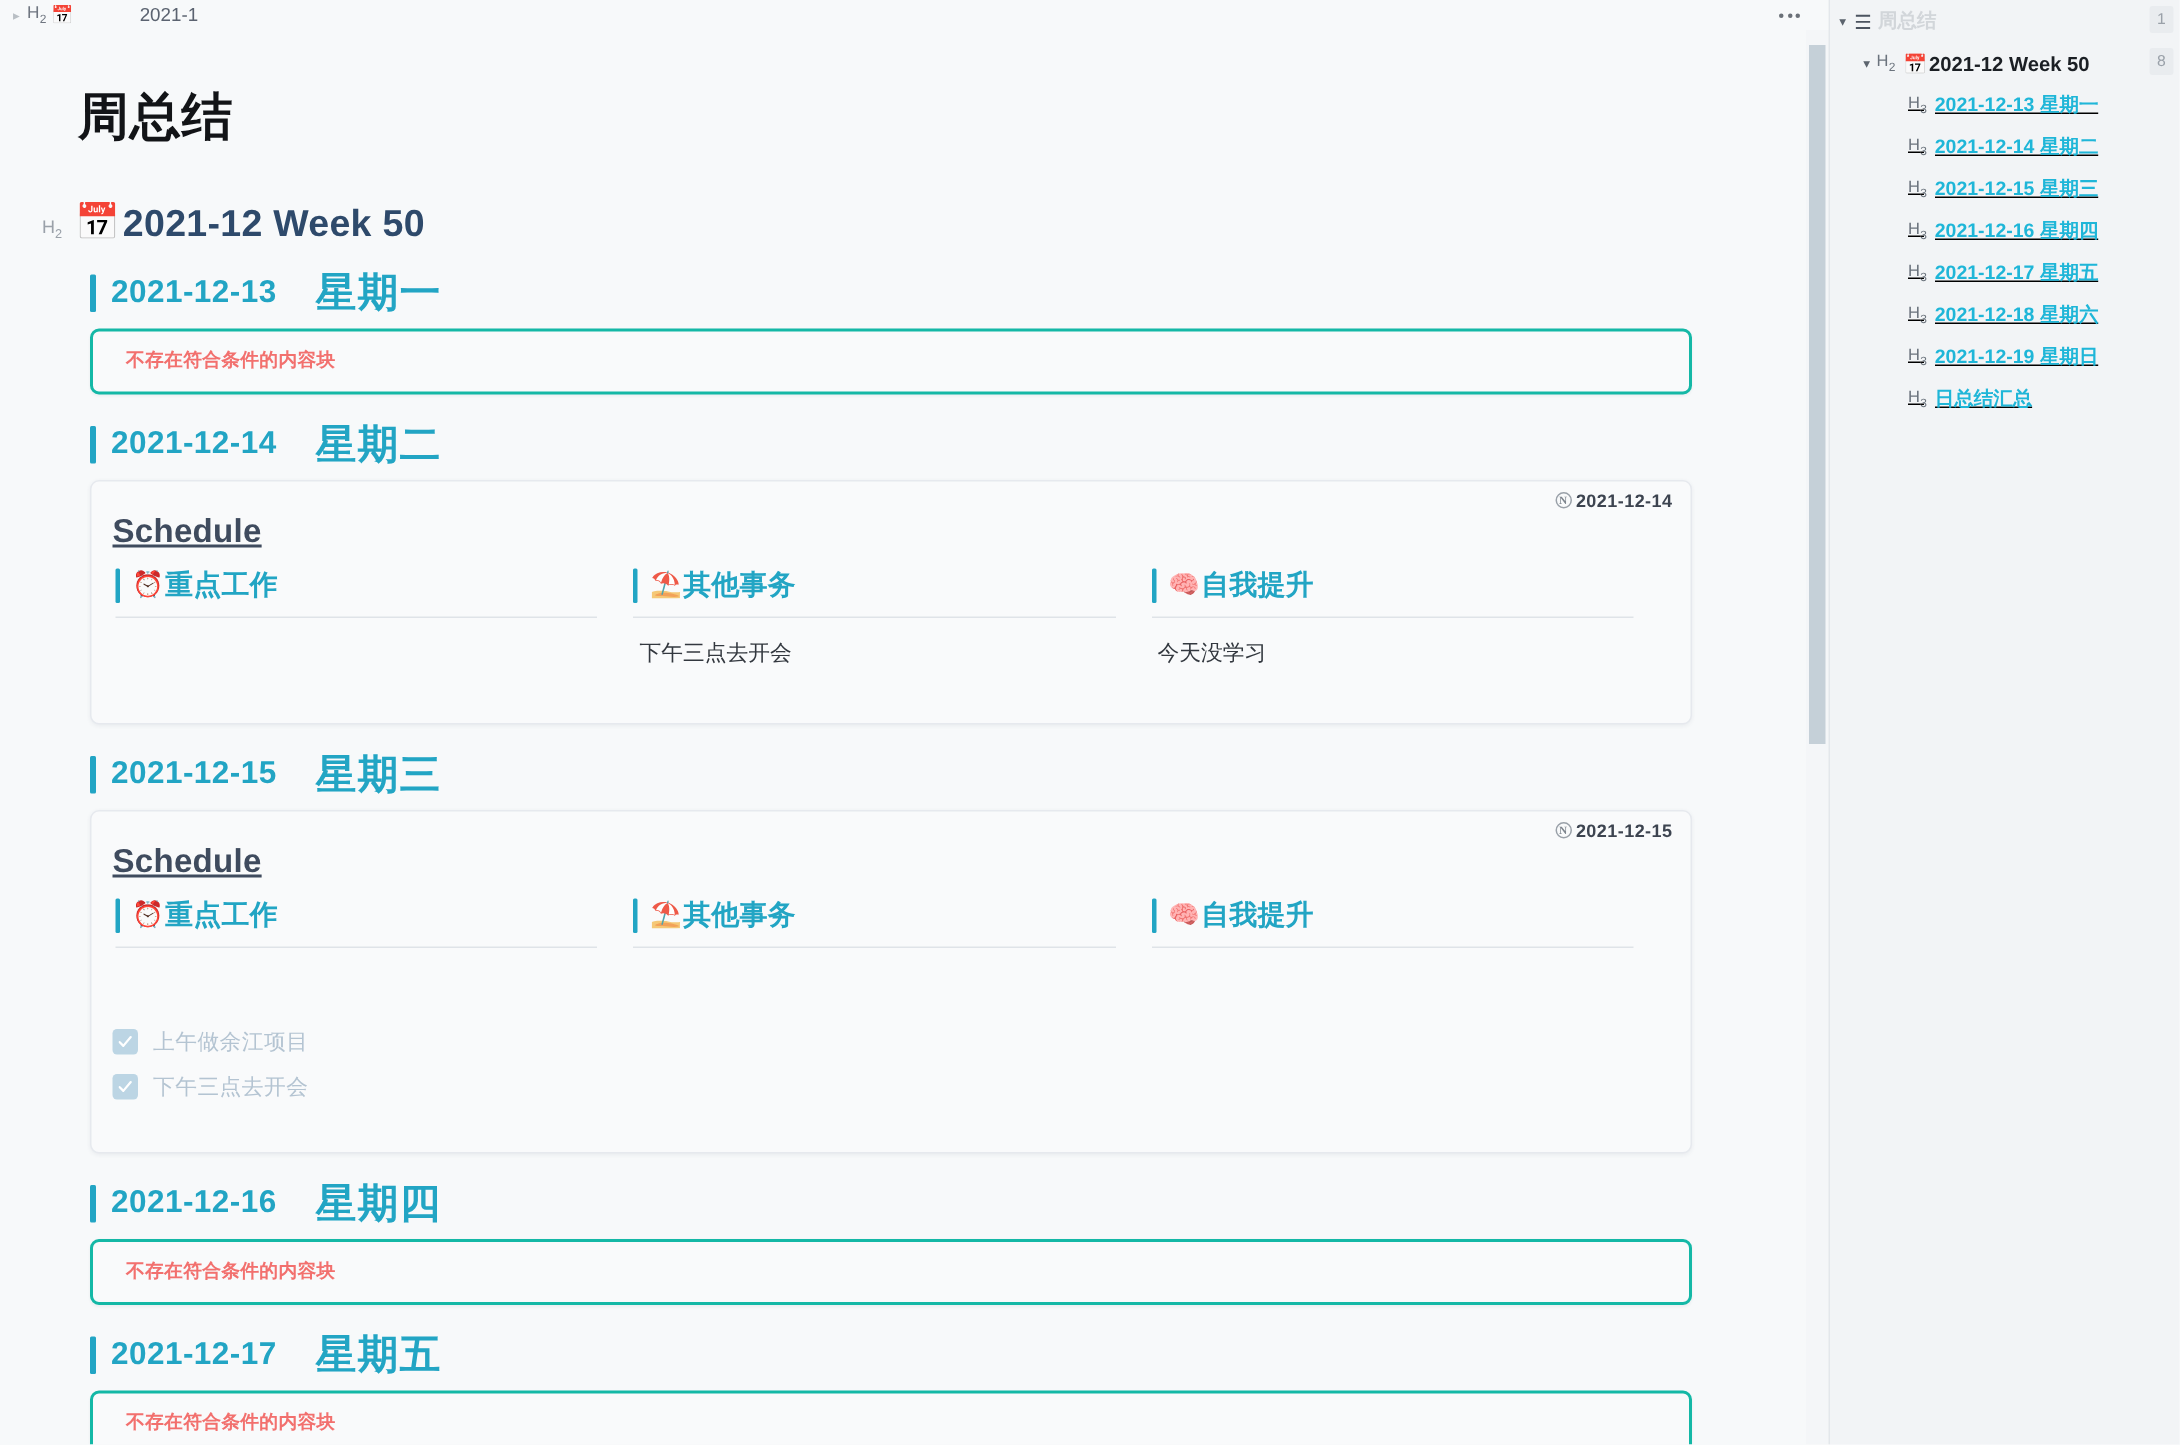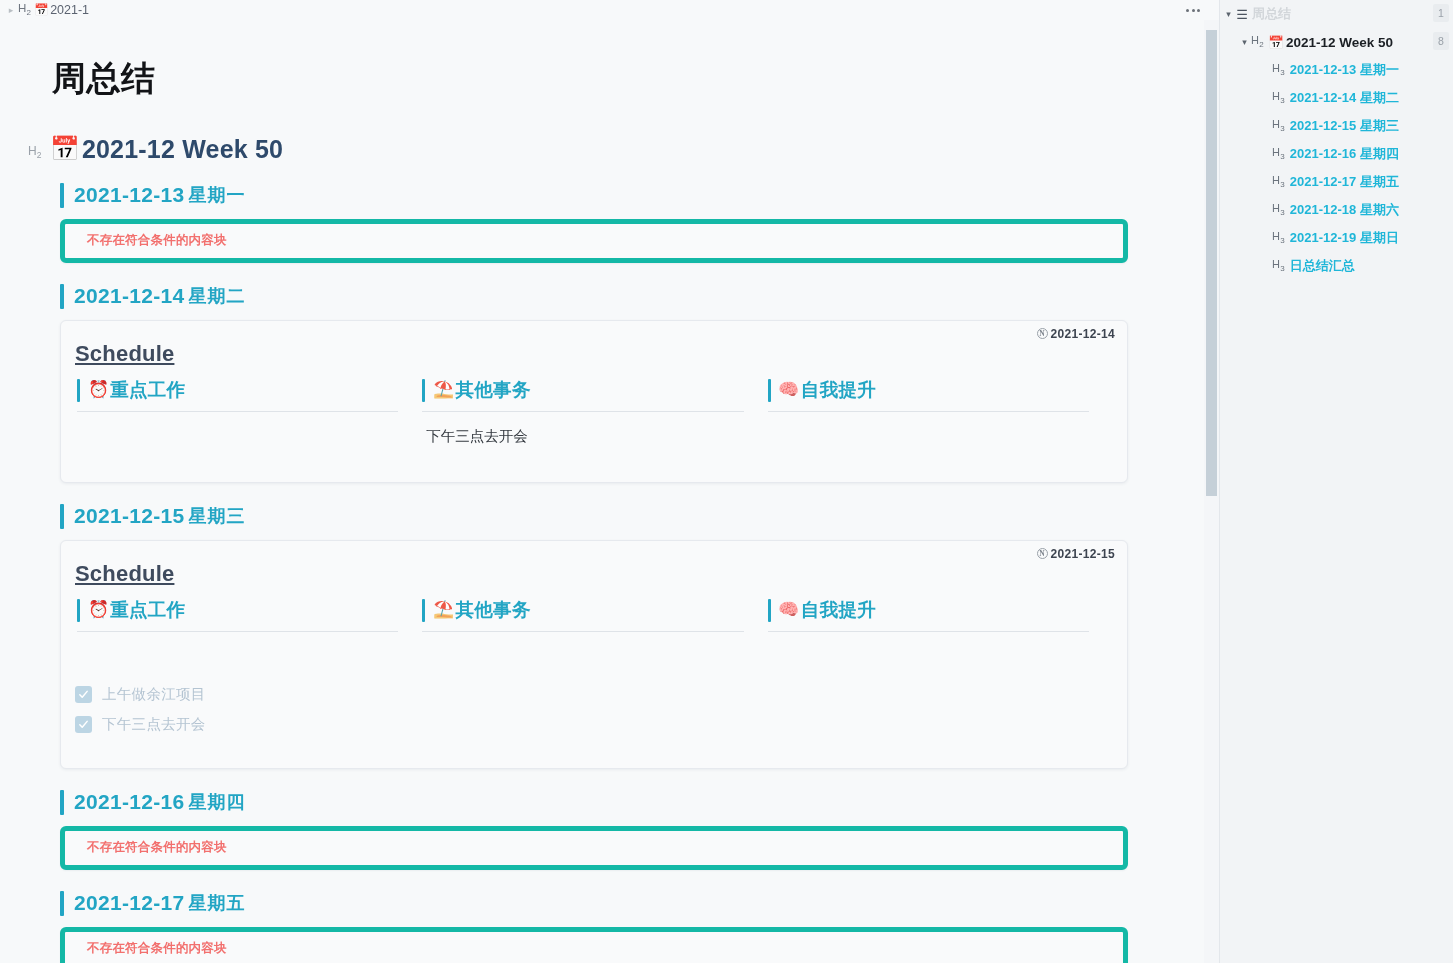--- a/index.html
+++ b/index.html
@@ -58,20 +58,21 @@
   }
   .bc-tag sub { font-size: 8px; }
   .bc-emoji {
     font-size: 12px;
     margin-right: 1px;
     line-height: 1;
   }
   .bc-text {
     font-size: 12.5px;
     color: #5b6370;
+    margin-left: 43px;
   }
 
   .dots-menu {
     position: absolute;
     top: 2px;
     left: 1180px;
     width: 26px; height: 16px;
     display: flex;
     align-items: center; justify-content: center;
     gap: 2.5px;
@@ -145,34 +146,34 @@
     background: #22a5c4;
     border-radius: 1px;
   }
   .h3-date {
     font-size: 21px;
     font-weight: 700;
     color: #22a5c4;
     letter-spacing: .3px;
   }
   .h3-week {
-    font-size: 18px;
+    font-size: 27px;
     font-weight: 700;
     color: #22a5c4;
-    margin-left: 4px;
+    margin-left: 26px;
     letter-spacing: 1px;
   }
 
   
   .empty-card {
     margin: 0 0 18px 8px;
     width: 1068px;
     min-height: 44px;
     background: #f9fafb;
-    border: 5px solid #14b8a6;
+    border: 2px solid #14b8a6;
     border-radius: 6px;
     box-shadow: 0 1px 2px rgba(40,60,90,.06);
     display: flex;
     align-items: center;
     padding: 0 22px;
   }
   .empty-card .msg {
     font-size: 12.5px;
     font-weight: 700;
     color: #f2706e;
@@ -394,21 +395,21 @@
     line-height: 18px;
     text-align: center;
     font-size: 10.5px;
     color: #9aa1a9;
     background: #e9ecef;
     border-radius: 2px;
     padding: 0 3px;
   }
   .ind-1 { padding-left: 2px; }
   .ind-2 { padding-left: 18px; }
-  .ind-3 { padding-left: 52px; }
+  .ind-3 { padding-left: 52px; text-decoration: underline; }
 </style>
 </head>
 <body>
 
 <div class="app">
 
   <div class="editor-pane">
 
     <div class="breadcrumb-bar">
       <span class="bc-chevron">▸</span>
@@ -472,20 +473,23 @@
                 <div class="plain-line">下午三点去开会</div>
               </div>
             </div>
 
             <div class="col">
               <div class="h4-head">
                 <span class="h4-emoji">🧠</span>
                 <span class="h4-text">自我提升</span>
               </div>
               <div class="col-rule"></div>
+              <div class="col-body">
+                <div class="plain-line">今天没学习</div>
+              </div>
             </div>
 
           </div>
         </div>
 
         <div class="h3-day">
           <span class="h3-date">2021-12-15</span>
           <span class="h3-week">星期三</span>
         </div>
         <div class="sched-card">

